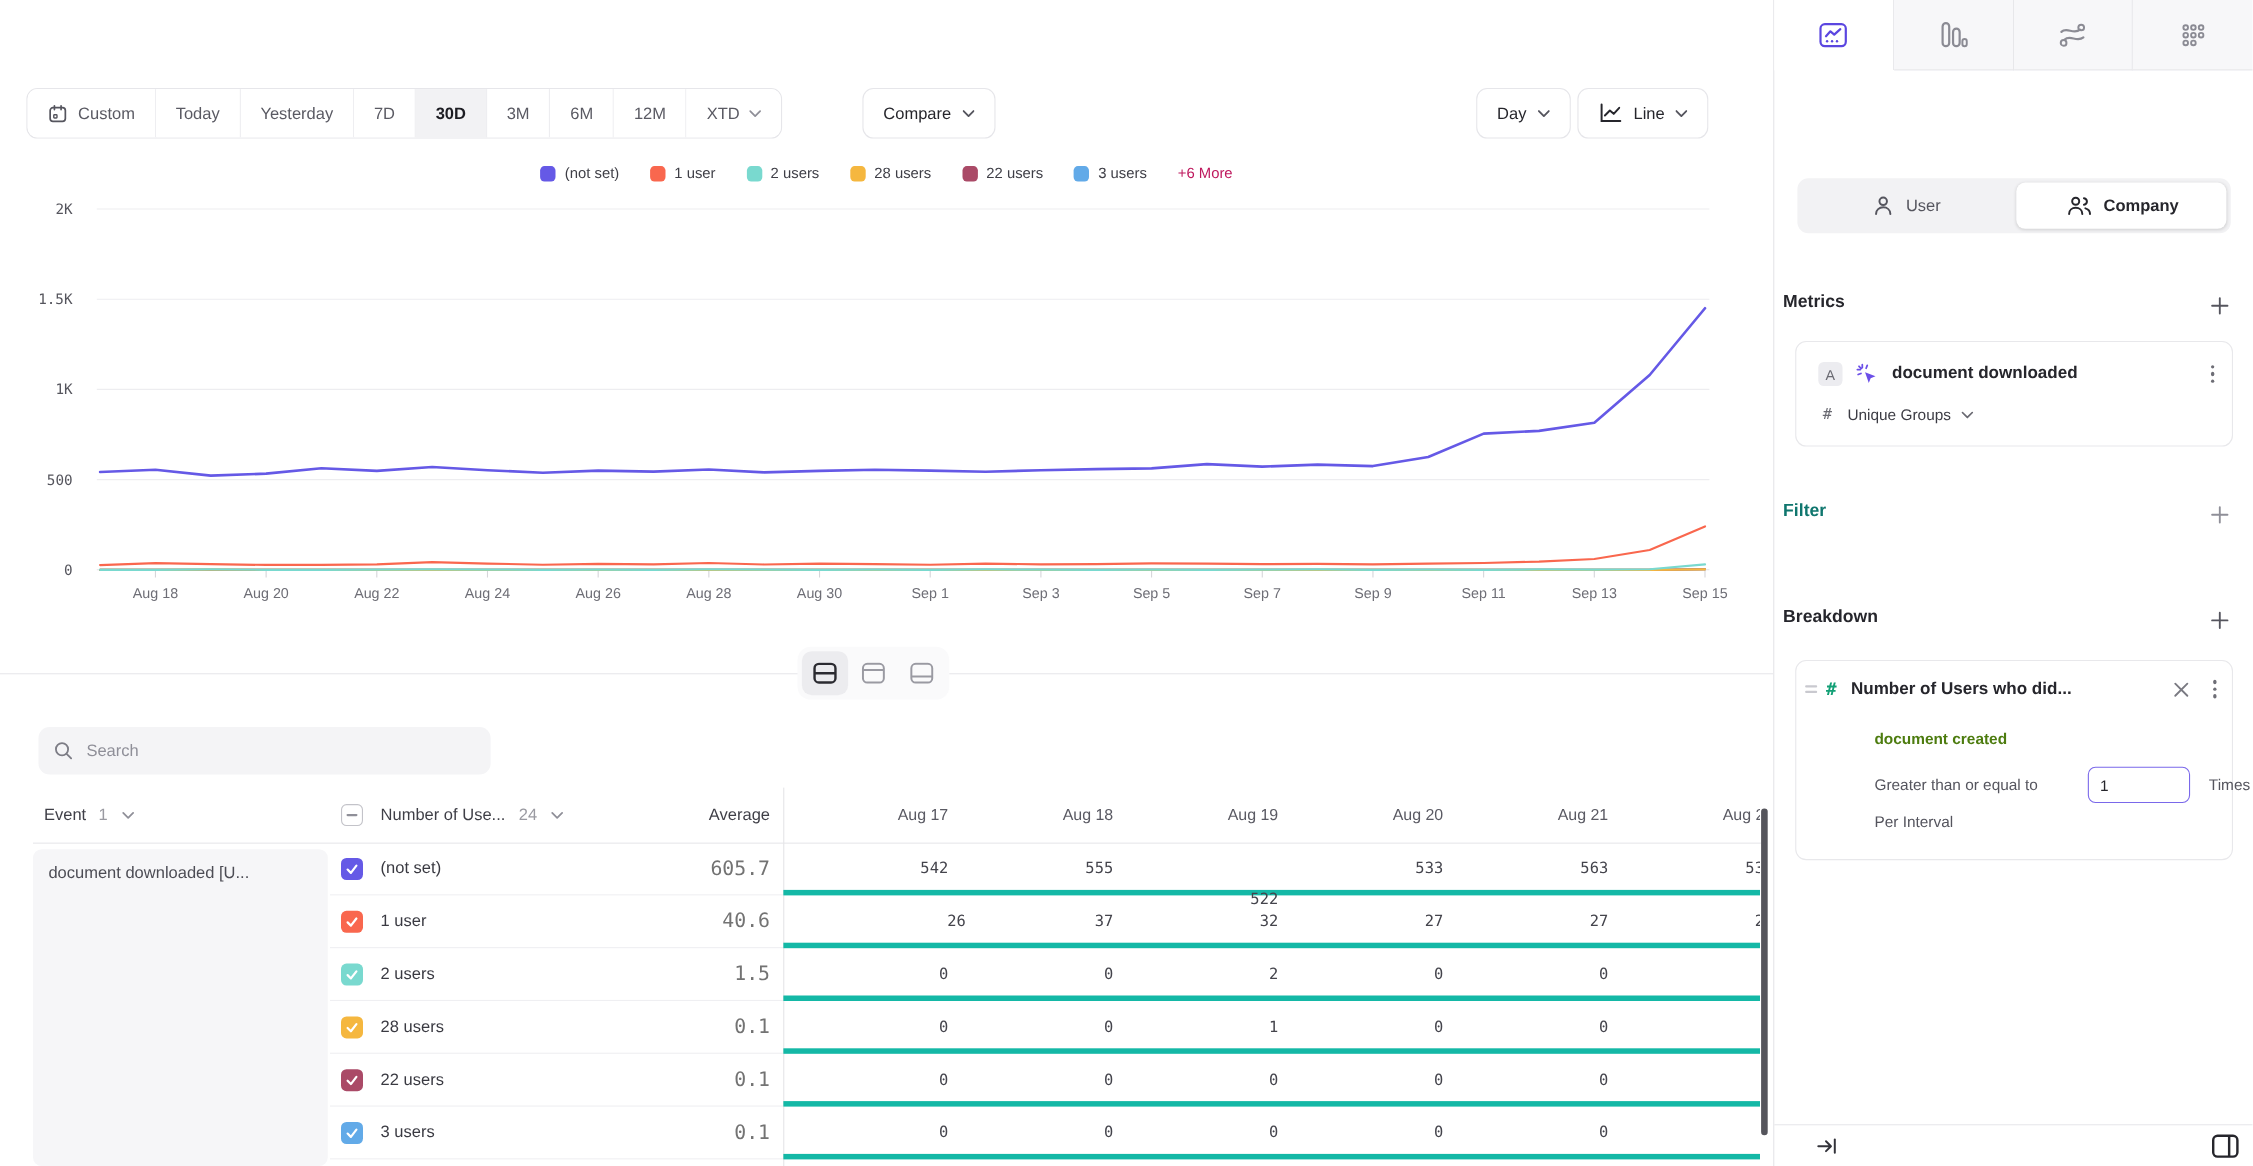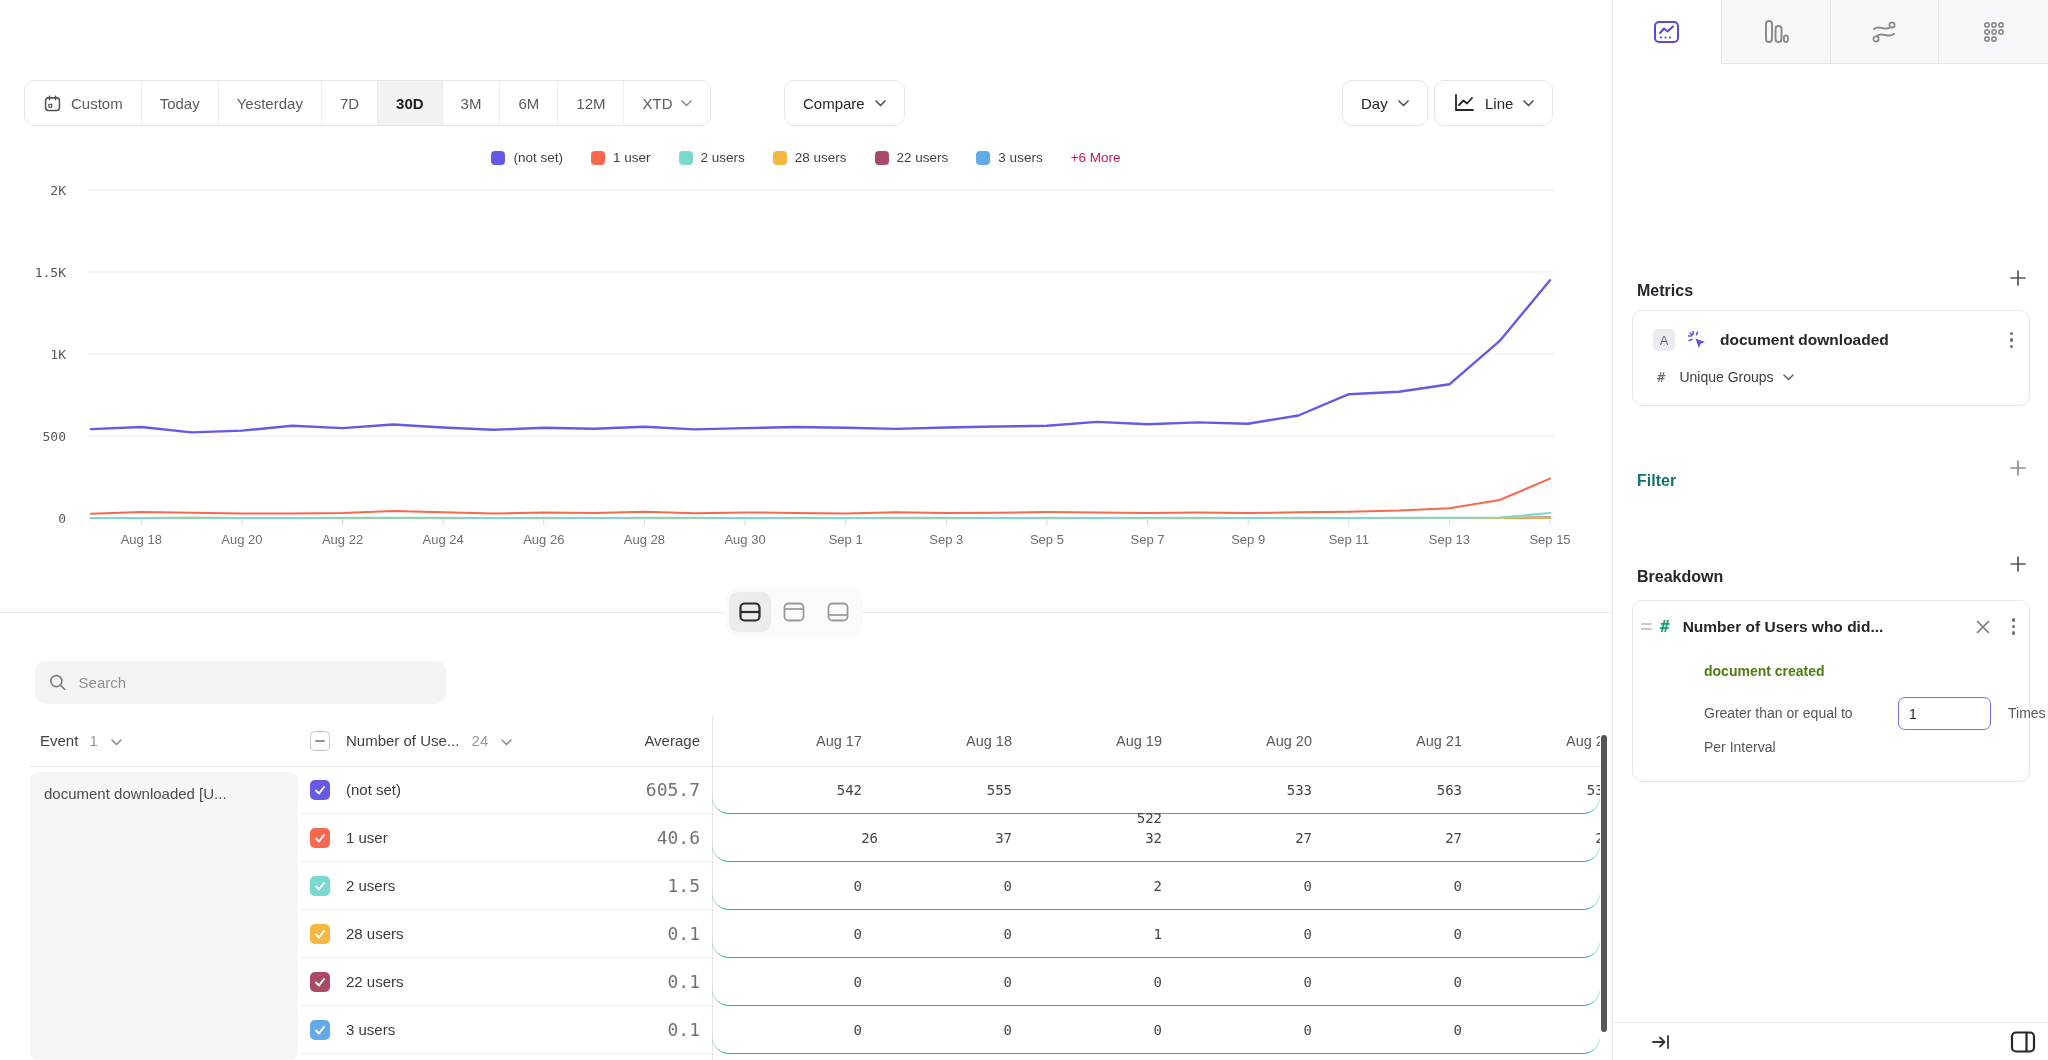--- a/index.html
+++ b/index.html
@@ -53,21 +53,21 @@
   .lrow { position:relative; height:48px; border-bottom:1px solid #efeff2; }
   .cbx { position:absolute; left:10px; top:14px; width:20px; height:20px; border-radius:5px;
          display:flex; align-items:center; justify-content:center; }
   .cbx.header { position:absolute; left:310px; top:731px; background:#fff; border:1.5px solid #c3c3c9; }
   .lrow .label { position:absolute; left:46px; top:0; line-height:48px; font-size:15px; color:#3a3a42; }
   .lrow .avg { position:absolute; right:12px; top:0; line-height:48px; font-size:18px; color:#737373; }
   #dates-region { position:absolute; left:712px; top:716px; width:888px; height:344px; overflow:hidden; }
   .dr-header { position:relative; height:50px; }
   .date-col { position:absolute; top:0; width:150px; height:50px; line-height:50px; text-align:right;
               font-size:14.5px; color:#5a5a63; }
-  .dr-row { position:relative; height:48px; border-bottom:1px solid #14b8a6;border-radius:17px; }
+  .dr-row { position:relative; height:48px; border-bottom:5px solid #14b8a6; }
   .num { position:absolute; top:0; width:150px; height:48px; line-height:48px; text-align:right;
          font-size:14px; color:#44444c; }
   #v-scrollbar { position:absolute; left:1601px; top:735px; width:6px; height:297px; background:#55555c; border-radius:3px; }
 
   
   #right-panel { position:absolute; left:1612px; top:0; width:436px; height:1060px; background:#fff;
                  border-left:1px solid #e5e5e9; }
   #rp-tabs { position:relative; height:56px; border-bottom:1px solid #ebebee; }
   .rp-tab { position:absolute; top:0; height:56px; line-height:56px; font-size:15px; cursor:pointer; }
   .rp-tab.active { color:#4b39d6; font-weight:bold; }
@@ -78,21 +78,21 @@
             background:#f7f7f9; border-bottom:1px solid #e7e7ea; border-right:1px solid #e7e7ea; color:#8b8b94; }
   .ct-tab:last-child { border-right:none; }
   .ct-tab.active { background:#fff; border-bottom:1px solid transparent; color:#5b46e0; }
   #scope-toggle { position:absolute; left:21px; top:162px; width:394px; height:50px; background:#f2f2f4;
                   border-radius:10px; display:flex; }
   .scope-opt { flex:1; display:flex; align-items:center; justify-content:center; gap:10px; font-size:15px;
                color:#55555e; cursor:pointer; z-index:1; }
   #scope-pill { position:absolute; right:4px; top:4px; bottom:4px; width:calc(50% - 6px); background:#fff;
                 border-radius:8px; box-shadow:0 1px 3px rgba(0,0,0,.14); }
   .scope-opt.selected { color:#26262c; font-weight:bold; }
-  .sec-head { position:absolute; left:24px; font-size:16px; font-weight:bold; color:#26262c;margin-top:16px; }
+  .sec-head { position:absolute; left:8px; font-size:16px; font-weight:bold; color:#26262c; }
   .sec-head.dim { color:#0f766e; font-weight:bold; }
   .plus-btn { position:absolute; right:18px; width:24px; height:24px; display:flex; align-items:center;
               justify-content:center; color:#55555e; cursor:pointer; }
   .rp-card { position:absolute; left:19px; width:398px; background:#fff; border:1px solid #e8e8eb; border-radius:10px; }
   .kebab { display:flex; flex-direction:column; gap:3px; align-items:center; cursor:pointer; }
   .kebab i { width:3.5px; height:3.5px; border-radius:50%; background:#6e6e76; }
   #metric-card .row1 { position:absolute; left:20px; top:18px; right:16px; display:flex; align-items:center; gap:12px; }
   .a-badge { width:22px; height:22px; background:#ececf0; border-radius:5px; color:#6a6a72; font-size:13px;
              display:flex; align-items:center; justify-content:center; }
   .metric-title { font-size:15.5px; color:#26262c; font-weight:bold; flex:1; }
@@ -470,20 +470,39 @@
             <circle cx="20" cy="6" r="2.1" fill="none" stroke="currentColor" stroke-width="1.7"></circle>
             <circle cx="6" cy="13" r="2.1" fill="none" stroke="currentColor" stroke-width="1.7"></circle>
             <circle cx="13" cy="13" r="2.1" fill="none" stroke="currentColor" stroke-width="1.7"></circle>
             <circle cx="20" cy="13" r="2.1" fill="none" stroke="currentColor" stroke-width="1.7"></circle>
             <circle cx="6" cy="20" r="2.1" fill="none" stroke="currentColor" stroke-width="1.7"></circle>
             <circle cx="13" cy="20" r="2.1" fill="none" stroke="currentColor" stroke-width="1.7"></circle>
           </svg>
       </div>
     </div>
 
+    <div id="scope-toggle">
+      <div id="scope-pill"></div>
+      <div class="scope-opt">
+        <svg width="22" height="22" viewBox="0 0 22 22">
+            <circle cx="11" cy="7" r="3.4" fill="none" stroke="#55555e" stroke-width="1.8"></circle>
+            <path d="M4.5 18.5c0-3.7 2.9-6 6.5-6s6.5 2.3 6.5 6" fill="none" stroke="#55555e" stroke-width="1.8" stroke-linecap="round"></path>
+          </svg>
+        <span>User</span>
+      </div>
+      <div class="scope-opt selected">
+        <svg width="24" height="22" viewBox="0 0 24 22">
+            <circle cx="9" cy="7" r="3.2" fill="none" stroke="#26262c" stroke-width="1.8"></circle>
+            <path d="M3 18.5c0-3.4 2.7-5.6 6-5.6s6 2.2 6 5.6" fill="none" stroke="#26262c" stroke-width="1.8" stroke-linecap="round"></path>
+            <path d="M16.5 4.2c1.6.4 2.7 1.6 2.7 3s-1.1 2.6-2.7 3" fill="none" stroke="#26262c" stroke-width="1.8" stroke-linecap="round"></path>
+            <path d="M17.8 13.4c2.5.6 4.2 2.6 4.2 5.1" fill="none" stroke="#26262c" stroke-width="1.8" stroke-linecap="round"></path>
+          </svg>
+        <span>Company</span>
+      </div>
+    </div>
 
     <div class="sec-head" style="top:266px;">Metrics</div>
     <div class="plus-btn" style="top:266px;">
       <svg width="18" height="18" viewBox="0 0 18 18">
           <path d="M9 2v14M2 9h14" stroke="currentColor" stroke-width="1.7" stroke-linecap="round"></path>
         </svg>
     </div>
 
     <div class="rp-card" id="metric-card" style="top:310px; height:96px;">
       <div class="row1">

